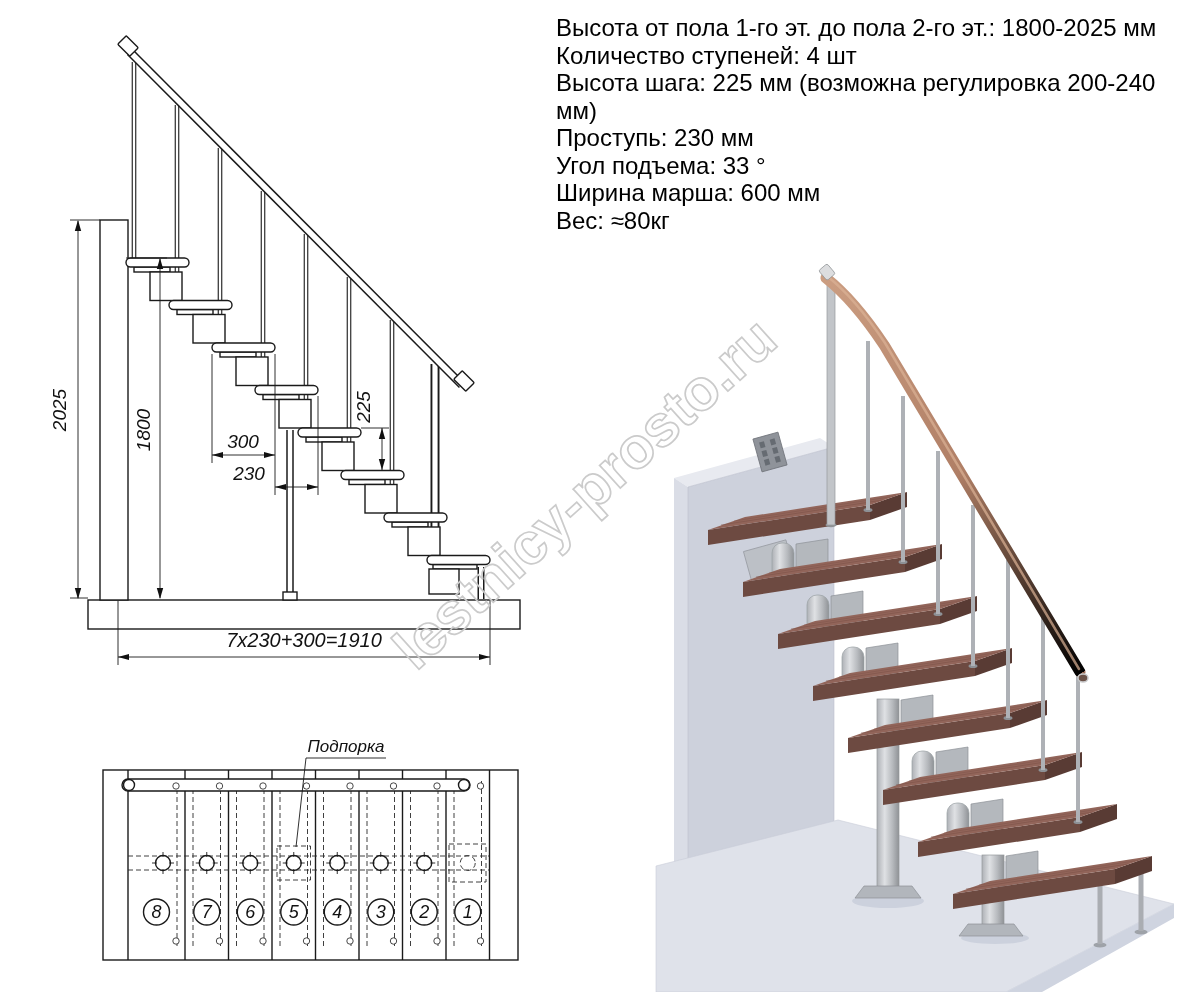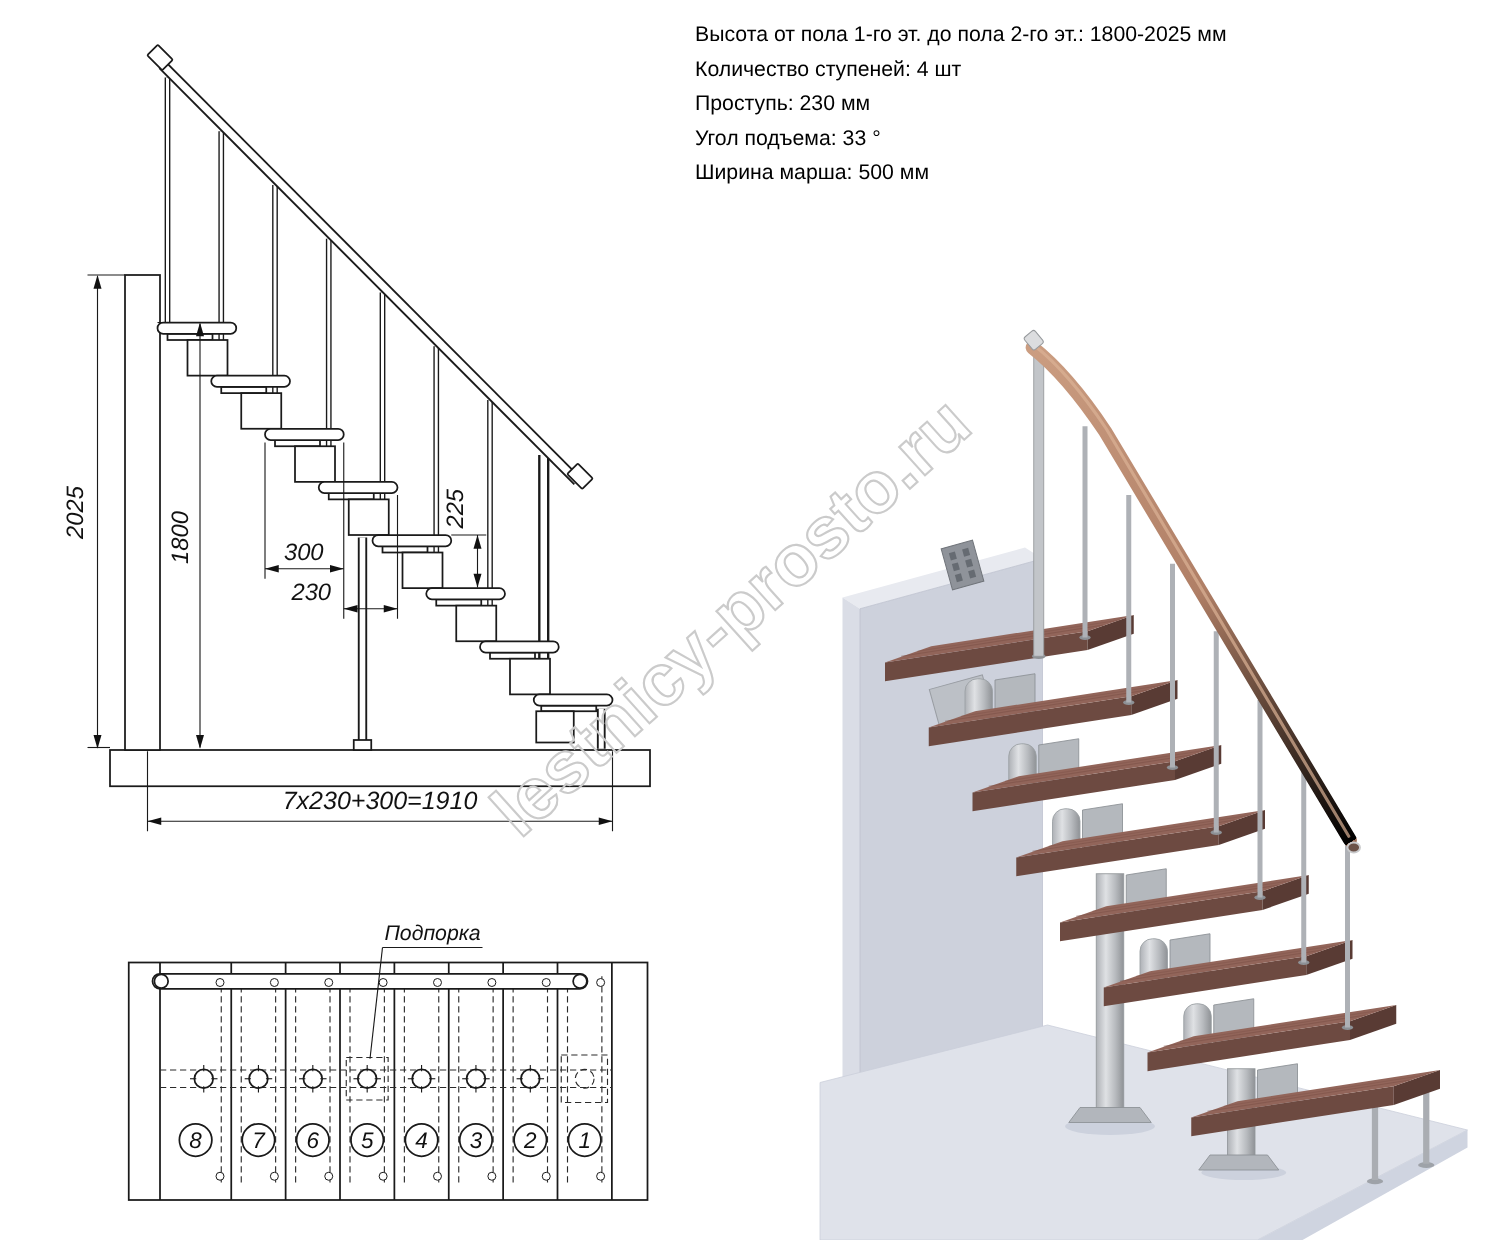--- a/index.html
+++ b/index.html
@@ -1,42 +1,44 @@
 <!DOCTYPE html>
 <html><head>
 <meta charset="utf-8">
 <style>
   html,body{margin:0;padding:0;background:#ffffff;}
   .page{position:relative;width:1190px;height:992px;background:#fff;overflow:hidden;
         font-family:"Liberation Sans",sans-serif;}
   .specs{position:absolute;left:556px;top:14px;width:620px;color:#000;
-         font-size:17px;line-height:27.5px;}
+         font-size:24px;line-height:27.5px;}
   svg text{font-family:"Liberation Sans",sans-serif;}
   .ln{stroke:#1a1a1a;stroke-width:1.4;fill:none;}
   .wf{fill:#ffffff;stroke:#1a1a1a;stroke-width:1.4;}
   .thin{stroke:#1a1a1a;stroke-width:0.9;fill:none;}
   .dash{stroke:#2a2a2a;stroke-width:0.9;fill:none;stroke-dasharray:5 3;}
   .arr{fill:#111;stroke:none;}
   .dimtxt{font-style:italic;font-size:19px;fill:#111;}
   .dimbig{font-style:italic;font-size:20px;fill:#111;}
   .bal{stroke:#1a1a1a;stroke-width:4.6;}
   .balw{stroke:#ffffff;stroke-width:2.4;}
 </style>
 </head>
 <body>
 
 <div class="page">
 
   
   <div class="specs">
     <div>Высота от пола 1-го эт. до пола 2-го эт.: 1800-2025 мм</div>
     <div>Количество ступеней: 4 шт</div>
+    <div>Высота шага: 225 мм (возможна регулировка 200-240 мм)</div>
     <div>Проступь: 230 мм</div>
     <div>Угол подъема: 33 °</div>
-    <div>Ширина марша: 500 мм</div>
+    <div>Ширина марша: 600 мм</div>
+    <div>Вес: ≈80кг</div>
   </div>
 
   <svg width="1190" height="992" viewBox="0 0 1190 992">
     <defs>
       <linearGradient id="railG" gradientUnits="userSpaceOnUse" x1="826" y1="278" x2="1080" y2="674">
         <stop offset="0" stop-color="#cb9d81"></stop>
         <stop offset="0.5" stop-color="#b07f66"></stop>
         <stop offset="1" stop-color="#99remove"></stop>
         <stop offset="1" stop-color="#9a6b55"></stop>
       </linearGradient>

